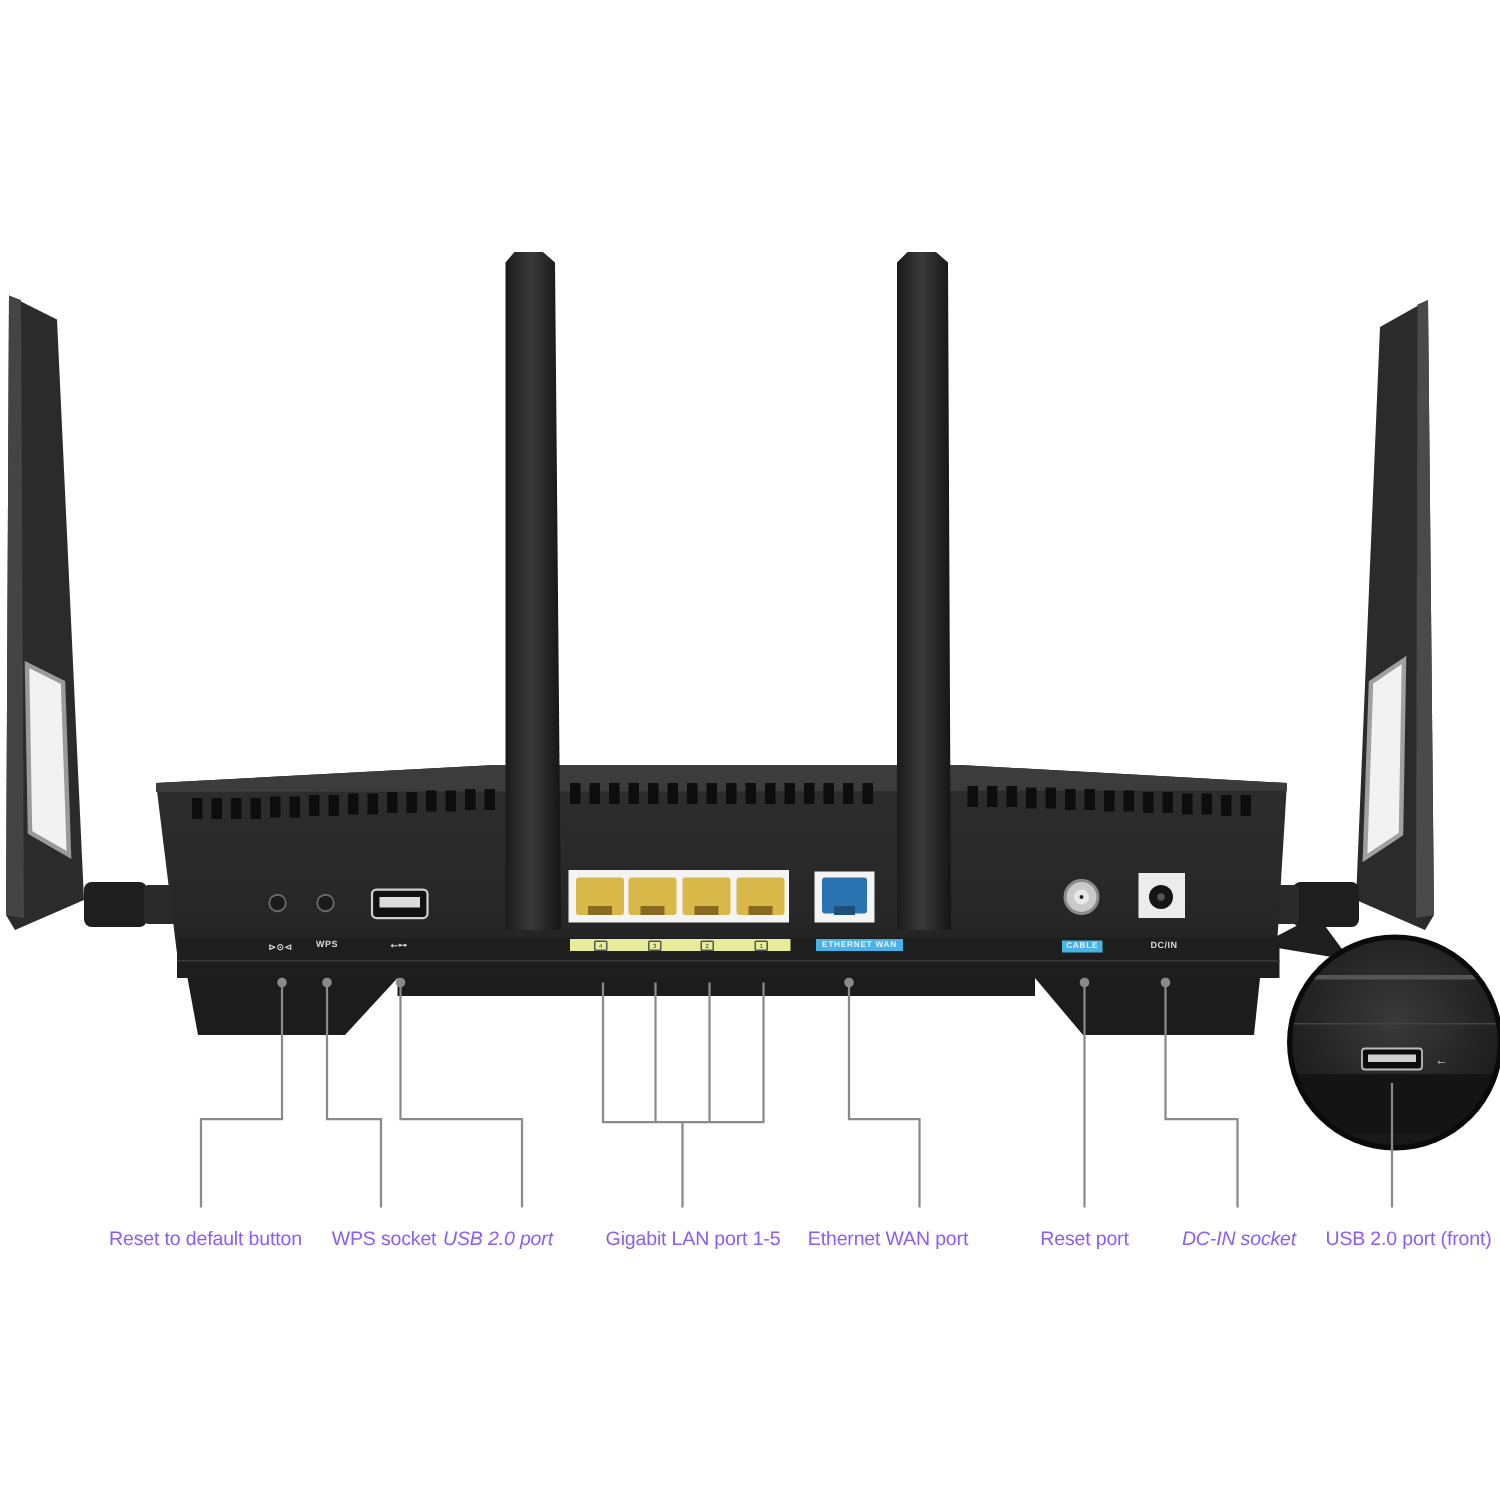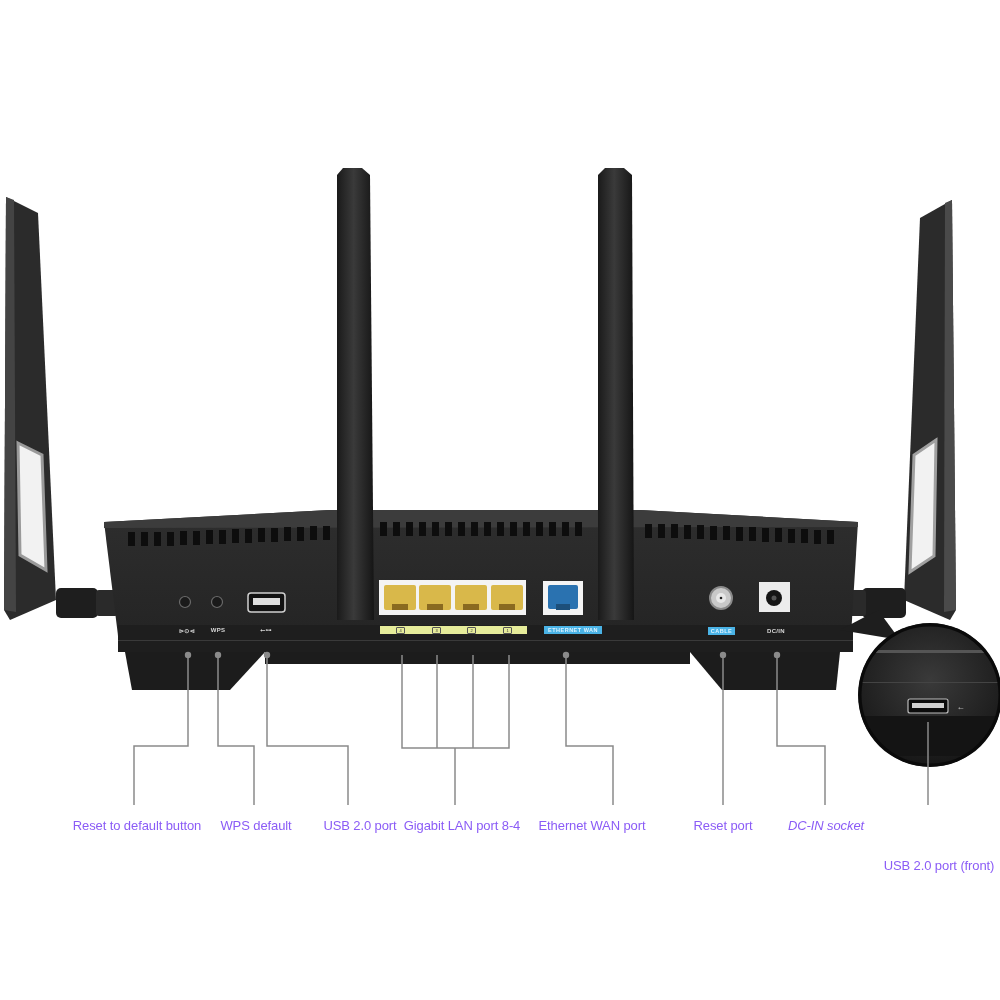--- a/index.html
+++ b/index.html
@@ -204,19 +204,19 @@
   <span class="lan-num" style="left:16px;">4</span>
   <span class="lan-num" style="left:52px;">3</span>
   <span class="lan-num" style="left:87px;">2</span>
   <span class="lan-num" style="left:123px;">1</span>
 </div>
 <div class="tag-blue" style="left:544px;top:626px;width:58px;">ETHERNET WAN</div>
 <div class="tag-blue" style="left:708px;top:627px;width:27px;">CABLE</div>
 <span class="silk" style="left:776px;top:628px;">DC/IN</span>
 
 <div class="label" style="left:137px;">Reset to default button</div>
-<div class="label" style="left:256px;">WPS default</div>
-<div class="label" style="left:360px;">USB 2.0 port</div>
-<div class="label" style="left:462px;">Gigabit LAN port 8-4</div>
+<div class="label" style="left:256px;">WPS socket</div>
+<div class="label" style="left:332px;font-style:italic;">USB 2.0 port</div>
+<div class="label" style="left:462px;">Gigabit LAN port 1-5</div>
 <div class="label" style="left:592px;">Ethernet WAN port</div>
 <div class="label" style="left:723px;">Reset port</div>
 <div class="label" style="left:826px;font-style:italic;">DC-IN socket</div>
-<div class="label" style="left:939px;margin-top:40px;">USB 2.0 port (front)</div>
+<div class="label" style="left:939px;">USB 2.0 port (front)</div>
 
 </body></html>

